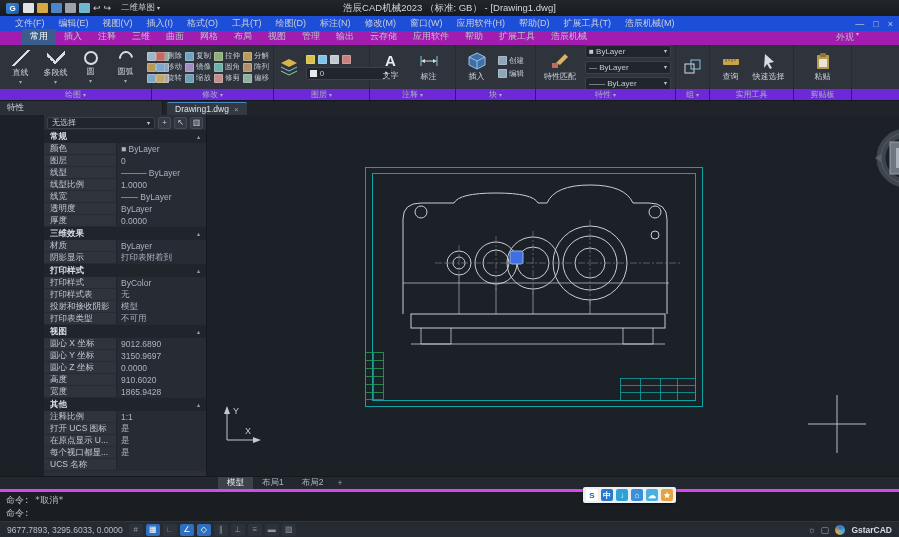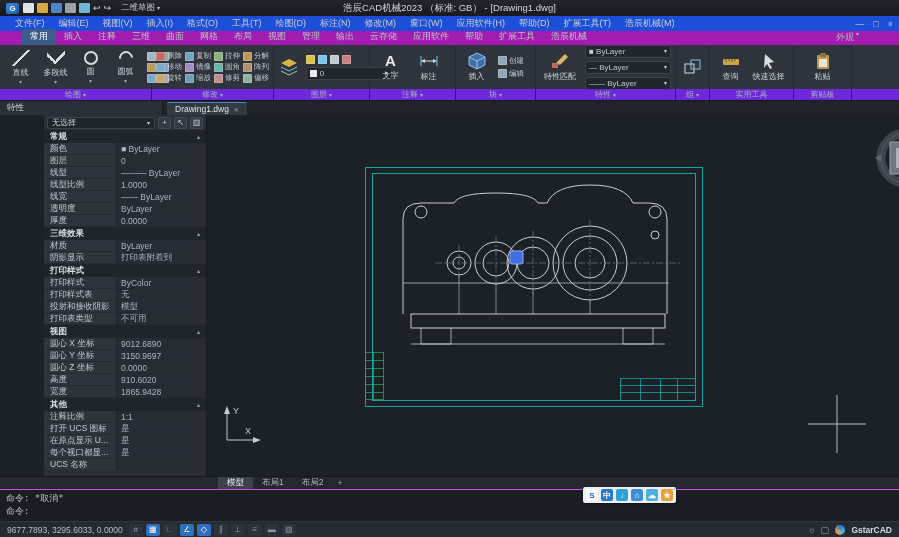--- a/index.html
+++ b/index.html
@@ -82,21 +82,21 @@
   .prow .v{flex:1;padding:0 4px;color:#a9b4c0;background:#272c34;border-left:1px solid #20252b;display:flex;align-items:center;white-space:nowrap;overflow:hidden;}
   .pfill{flex:1;background:#2b3038;}
   .canvas{flex:1;position:relative;background:#1c2127;}
   .canvas svg{position:absolute;inset:0;}
 
   
   .layoutbar{height:13px;background:#23282e;display:flex;align-items:center;padding-left:218px;font-size:8.5px;color:#aeb6bf;border-top:1px solid #15181c;}
   .ltab{padding:0 9px;height:100%;display:flex;align-items:center;cursor:default;}
   .ltab.active{background:#3b424c;color:#e9eef3;}
   .ladd{margin-left:5px;color:#9aa3ad;}
-  .cmd{height:32px;background:#1a1e23;border-top:1px solid #d946ef;padding:2px 6px;font-family:"DejaVu Sans Mono",monospace;font-size:9px;color:#b6bec7;text-align:center;}
+  .cmd{height:32px;background:#1a1e23;border-top:3px solid #d946ef;padding:2px 6px;font-family:"DejaVu Sans Mono",monospace;font-size:9px;color:#b6bec7;text-align:center;}
   .cmd-line{height:13px;display:flex;align-items:center;white-space:pre;}
   .assist{position:absolute;left:583px;top:487px;height:16px;display:flex;align-items:center;gap:3px;background:#edf0f3;border-radius:2px;padding:0 3px;box-shadow:0 1px 2px rgba(0,0,0,.5);}
   .ai{width:12px;height:12px;border-radius:2px;display:flex;align-items:center;justify-content:center;font-size:8px;font-weight:bold;background:#2878d0;color:#fff;}
   .statusbar{height:16px;background:#262b32;border-top:1px solid #30363e;display:flex;align-items:center;gap:6px;padding:0 7px;font-size:8.5px;color:#b6bec7;}
   .stoggles{display:flex;gap:3px;}
   .stog{width:14px;height:12px;display:flex;align-items:center;justify-content:center;font-size:8px;color:#8d97a2;background:#2d333b;border-radius:2px;}
   .stog.active{color:#fff;background:#2f6fc0;}
   .sb-right{margin-left:auto;display:flex;align-items:center;gap:6px;}
   .sbi{color:#9aa3ad;font-size:9px;}
   .brandlogo{width:10px;height:10px;border-radius:50%;background:conic-gradient(#2878d0,#49b0e0,#e8a23c,#2878d0);}

